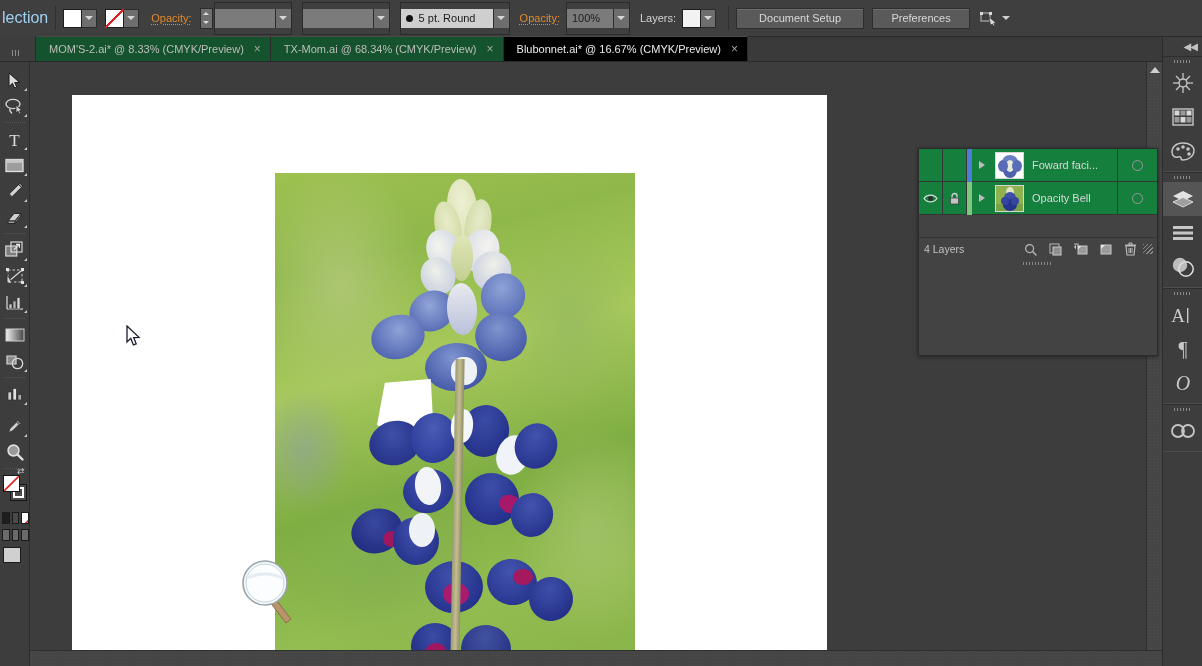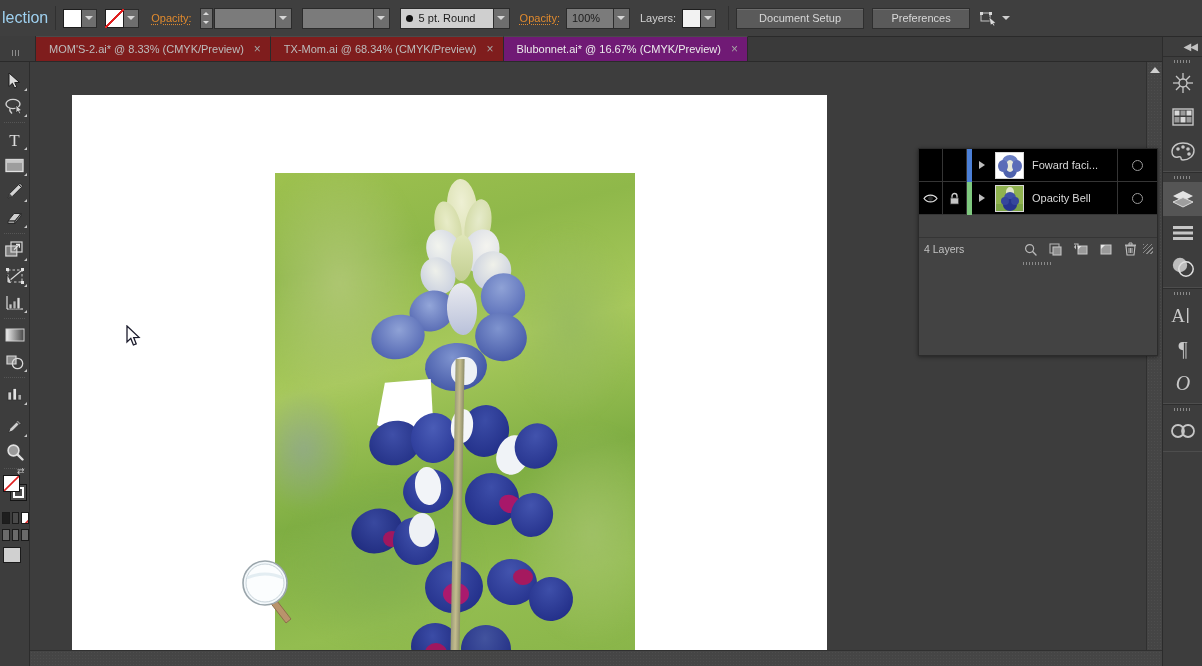--- a/index.html
+++ b/index.html
@@ -55,21 +55,21 @@
   .spinner {
     width: 13px; height: 21px; display: flex; flex-direction: column;
     border: 1px solid #2b2b2b; background: #6e6e6e;
   }
   .spinner i { flex: 1; display: flex; align-items: center; justify-content: center; }
   .spinner i.up::before { content:""; width:0;height:0;border-left:3px solid transparent;
     border-right:3px solid transparent; border-bottom:3px solid #dadada; }
   .spinner i.dn::before { content:""; width:0;height:0;border-left:3px solid transparent;
     border-right:3px solid transparent; border-top:3px solid #dadada; }
   .combo {
-    height: 21px; display: flex; align-items: flex-end; border: 1px solid #2b2b2b;
+    height: 33px; display: flex; align-items: center; border: 1px solid #2b2b2b;
   }
   .combo .field {
     height: 19px; background: #949494; display:flex; align-items:center;
     padding: 0 5px; font-size: 11px; color: #1c1c1c; overflow:hidden; white-space:nowrap;
   }
   .combo .field.grey { background: #7b7b7b; }
   .combo .field.light { background: #cfcfcf; }
   .combo .drop {
     width: 16px; height: 19px; background: #6e6e6e; border-left: 1px solid #2b2b2b;
     display:flex; align-items:center; justify-content:center;
@@ -92,25 +92,25 @@
   }
   #tab-bar .gutter { width: 36px; height: 25px; background: #3d3d3d;
      border-right:1px solid #2a2a2a; position:relative; }
   #tab-bar .gutter::after {
     content:""; position:absolute; left:12px; top:14px; width:8px; height:6px;
     background: repeating-linear-gradient(to right,#8c8c8c 0 1px,transparent 1px 3px);
   }
   .doc-tab {
     height: 25px; display: flex; align-items: center; gap: 10px;
     padding: 0 9px 0 13px; font-size: 11px; color: #bdbdbd;
-    background: #7f1d1d; border-right: 1px solid #2a2a2a;
+    background: #14532d; border-right: 1px solid #2a2a2a;
     border-top: 1px solid #4a4a4a;
     white-space: nowrap;
   }
-  .doc-tab.active { background: #701a75; color: #ececec; justify-content: space-between; }
+  .doc-tab.active { background: #000000; color: #ececec; justify-content: space-between; }
   .doc-tab .x { color: #a5a5a5; font-size: 12px; line-height: 1; }
 
   
   #tool-bar {
     position: absolute; left: 0; top: 62px; width: 30px; height: 604px;
     background: #3d3d3d; border-right: 1px solid #2c2c2c;
     padding-top: 5px;
   }
   .tool {
     width: 29px; height: 26px; position: relative;
@@ -190,21 +190,21 @@
   .ptab {
     padding: 0 10px; display: flex; align-items: center; font-size: 11px;
     color: #b9b9b9; background: #3b3b3b; border-right: 1px solid #2b2b2b;
     white-space: nowrap;
   }
   .ptab.active { background: #4c4c4c; color: #f0f0f0; }
   .ptab-spacer { flex: 1; background:#3b3b3b; display:flex; align-items:center; justify-content:flex-end; gap:6px; padding-right:6px; }
   .dbl-arrow { color:#c8c8c8; font-size:10px; letter-spacing:-1px; }
   .menu-ico { display:flex; flex-direction:column; gap:1.5px; }
   .menu-ico span { display:block; width:10px; height:1.5px; background:#c8c8c8; }
-  #layer-rows { background: #000000; }
+  #layer-rows { background: #15803d; }
   .lrow {
     height: 33px; display: flex; align-items: center;
     border-bottom: 1px solid #353535; position: relative;
   }
   .lrow.selected { background: #5b6882; }
   .cell-eye { width: 24px; height: 33px; display:flex; align-items:center; justify-content:center;
     border-right: 1px solid #353535; }
   .cell-lock { width: 24px; height: 33px; display:flex; align-items:center; justify-content:center;
     border-right: 1px solid #353535; }
   .cell-color { width: 5px; height: 33px; }

